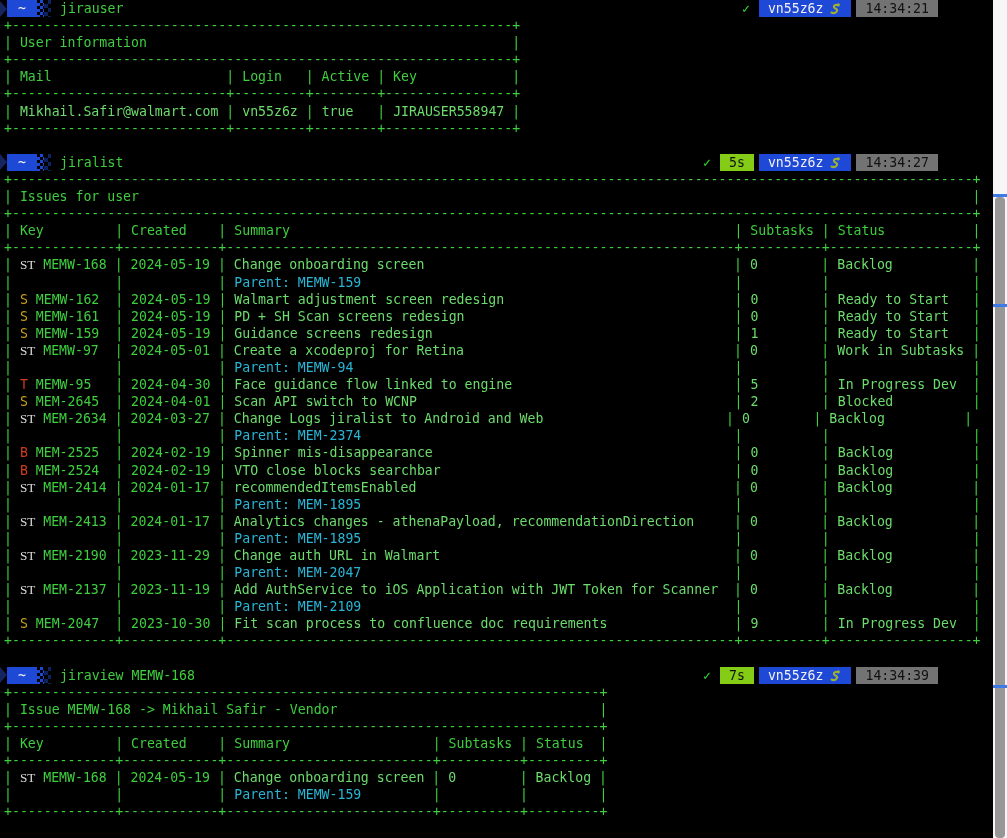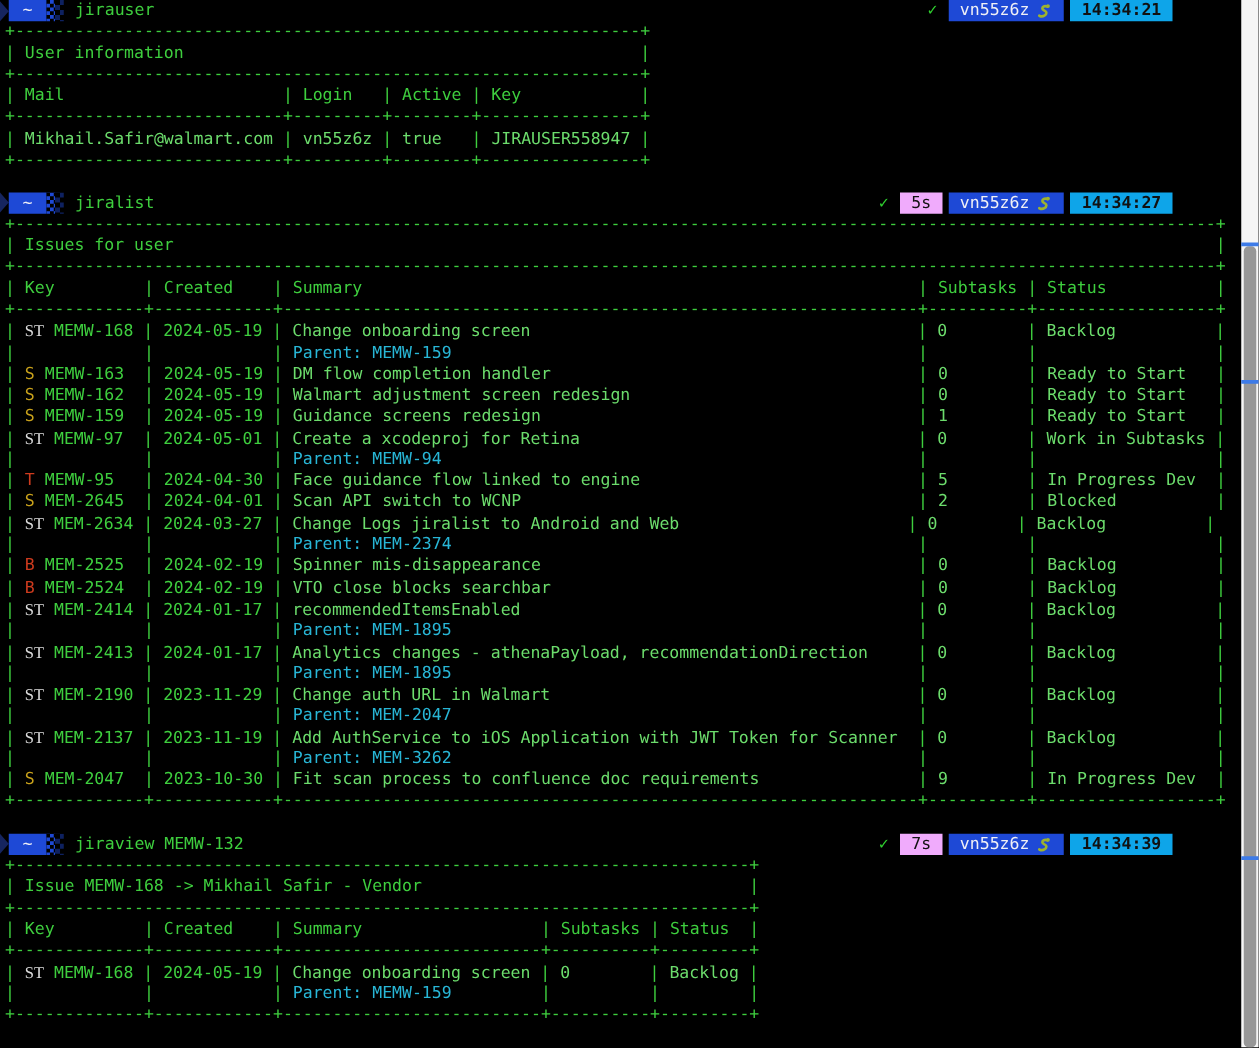--- a/index.html
+++ b/index.html
@@ -20,23 +20,23 @@
   .pl-arrow{width:0;height:0;align-self:center;
     border-top:8.5px solid transparent;border-bottom:8.5px solid transparent;
     border-left:7px solid #16255F;}
   .pl-cwd{background:#1E49D6;color:#EFEFF7;display:flex;align-items:center;padding:0 11px;}
   .d1{width:7px;background:repeating-conic-gradient(#1E49D6 0% 25%, transparent 0% 50%);background-size:6px 6px;}
   .d2{width:7px;background:repeating-conic-gradient(#1E49D6 0% 25%, transparent 0% 50%);background-size:8px 8px;opacity:.45;}
   .pl-cmd{margin-left:9px;display:flex;align-items:center;color:#3ECE3E;}
   .pl-spacer{flex:1;}
   .pl-check{color:#2FD32F;display:flex;align-items:center;margin-right:9px;}
   .chip{display:flex;align-items:center;padding:0 9px;}
-  .pl-dur{background:#f0abfc;color:#111;margin-right:5px;}
+  .pl-dur{background:#84cc16;color:#111;margin-right:5px;}
   .pl-user{background:#1E49D6;color:#F0F0F5;margin-right:5px;gap:6px;}
-  .pl-time{background:#0ea5e9;color:#111;font-weight:bold;}
+  .pl-time{background:#737373;color:#111;}
   .pl-rpad{width:55px;}
   .scrollbar{position:absolute;right:0;top:0;width:14px;height:838px;background:#F6F6F6;}
   .thumb{position:absolute;left:2px;right:2px;background:#979797;border-radius:4px;}
   .mark{position:absolute;left:0;width:100%;height:3px;background:#3D7BE8;}
 </style>
 </head>
 <body>
 
 <div class="screen">
   <div class="term" id="term">
@@ -56,43 +56,43 @@
             <path d="M3 13c4 2 7-1 7-3 0-2-4-2-4-4s2-3 5-2" fill="none" stroke="#9DB22F" stroke-width="2.6" stroke-linecap="round"></path>
             <circle cx="11.5" cy="3.5" r="1.9" fill="#9DB22F"></circle>
           </svg></span><span class="chip pl-time">14:34:27</span><span class="pl-rpad"></span></div>
       <div class="line">+-------------------------------------------------------------------------------------------------------------------------+</div>
       <div class="line">| Issues for user                                                                                                         |</div>
       <div class="line">+-------------------------------------------------------------------------------------------------------------------------+</div>
       <div class="line">| Key         | Created    | Summary                                                        | Subtasks | Status           |</div>
       <div class="line">+-------------+------------+----------------------------------------------------------------+----------+------------------+</div>
       <div class="line">| <span class="tST">ST</span> MEMW-168 | 2024-05-19 |<span class="g2"> Change onboarding screen                                       </span>|<span class="g2"> 0        </span>|<span class="g2"> Backlog          </span>|</div>
       <div class="line">|             |            |<span class="cy"> Parent: MEMW-159                                               </span>|          |                  |</div>
-      <div class="line">| <span class="tS">S</span> MEMW-163  | 2024-05-19 |<span class="g2"> DM flow completion handler                                     </span>|<span class="g2"> 0        </span>|<span class="g2"> Ready to Start   </span>|</div>
       <div class="line">| <span class="tS">S</span> MEMW-162  | 2024-05-19 |<span class="g2"> Walmart adjustment screen redesign                             </span>|<span class="g2"> 0        </span>|<span class="g2"> Ready to Start   </span>|</div>
+      <div class="line">| <span class="tS">S</span> MEMW-161  | 2024-05-19 |<span class="g2"> PD + SH Scan screens redesign                                  </span>|<span class="g2"> 0        </span>|<span class="g2"> Ready to Start   </span>|</div>
       <div class="line">| <span class="tS">S</span> MEMW-159  | 2024-05-19 |<span class="g2"> Guidance screens redesign                                      </span>|<span class="g2"> 1        </span>|<span class="g2"> Ready to Start   </span>|</div>
       <div class="line">| <span class="tST">ST</span> MEMW-97  | 2024-05-01 |<span class="g2"> Create a xcodeproj for Retina                                  </span>|<span class="g2"> 0        </span>|<span class="g2"> Work in Subtasks </span>|</div>
       <div class="line">|             |            |<span class="cy"> Parent: MEMW-94                                                </span>|          |                  |</div>
       <div class="line">| <span class="tT">T</span> MEMW-95   | 2024-04-30 |<span class="g2"> Face guidance flow linked to engine                            </span>|<span class="g2"> 5        </span>|<span class="g2"> In Progress Dev  </span>|</div>
       <div class="line">| <span class="tS">S</span> MEM-2645  | 2024-04-01 |<span class="g2"> Scan API switch to WCNP                                        </span>|<span class="g2"> 2        </span>|<span class="g2"> Blocked          </span>|</div>
       <div class="line">| <span class="tST">ST</span> MEM-2634 | 2024-03-27 |<span class="g2"> Change Logs jiralist to Android and Web                       </span>|<span class="g2"> 0        </span>|<span class="g2"> Backlog          </span>|</div>
       <div class="line">|             |            |<span class="cy"> Parent: MEM-2374                                               </span>|          |                  |</div>
       <div class="line">| <span class="tB">B</span> MEM-2525  | 2024-02-19 |<span class="g2"> Spinner mis-disappearance                                      </span>|<span class="g2"> 0        </span>|<span class="g2"> Backlog          </span>|</div>
       <div class="line">| <span class="tB">B</span> MEM-2524  | 2024-02-19 |<span class="g2"> VTO close blocks searchbar                                     </span>|<span class="g2"> 0        </span>|<span class="g2"> Backlog          </span>|</div>
       <div class="line">| <span class="tST">ST</span> MEM-2414 | 2024-01-17 |<span class="g2"> recommendedItemsEnabled                                        </span>|<span class="g2"> 0        </span>|<span class="g2"> Backlog          </span>|</div>
       <div class="line">|             |            |<span class="cy"> Parent: MEM-1895                                               </span>|          |                  |</div>
       <div class="line">| <span class="tST">ST</span> MEM-2413 | 2024-01-17 |<span class="g2"> Analytics changes - athenaPayload, recommendationDirection     </span>|<span class="g2"> 0        </span>|<span class="g2"> Backlog          </span>|</div>
       <div class="line">|             |            |<span class="cy"> Parent: MEM-1895                                               </span>|          |                  |</div>
       <div class="line">| <span class="tST">ST</span> MEM-2190 | 2023-11-29 |<span class="g2"> Change auth URL in Walmart                                     </span>|<span class="g2"> 0        </span>|<span class="g2"> Backlog          </span>|</div>
       <div class="line">|             |            |<span class="cy"> Parent: MEM-2047                                               </span>|          |                  |</div>
       <div class="line">| <span class="tST">ST</span> MEM-2137 | 2023-11-19 |<span class="g2"> Add AuthService to iOS Application with JWT Token for Scanner  </span>|<span class="g2"> 0        </span>|<span class="g2"> Backlog          </span>|</div>
-      <div class="line">|             |            |<span class="cy"> Parent: MEM-3262                                               </span>|          |                  |</div>
+      <div class="line">|             |            |<span class="cy"> Parent: MEM-2109                                               </span>|          |                  |</div>
       <div class="line">| <span class="tS">S</span> MEM-2047  | 2023-10-30 |<span class="g2"> Fit scan process to confluence doc requirements                </span>|<span class="g2"> 9        </span>|<span class="g2"> In Progress Dev  </span>|</div>
       <div class="line">+-------------+------------+----------------------------------------------------------------+----------+------------------+</div>
       <div class="line"></div>
-      <div class="line prompt"><span class="pl-arrow"></span><span class="pl-cwd">~</span><span class="d1"></span><span class="d2"></span><span class="pl-cmd">jiraview MEMW-132</span><span class="pl-spacer"></span><span class="pl-check">✓</span><span class="chip pl-dur">7s</span><span class="chip pl-user"><span>vn55z6z</span><svg width="13" height="13" viewBox="0 0 16 16">
+      <div class="line prompt"><span class="pl-arrow"></span><span class="pl-cwd">~</span><span class="d1"></span><span class="d2"></span><span class="pl-cmd">jiraview MEMW-168</span><span class="pl-spacer"></span><span class="pl-check">✓</span><span class="chip pl-dur">7s</span><span class="chip pl-user"><span>vn55z6z</span><svg width="13" height="13" viewBox="0 0 16 16">
             <path d="M3 13c4 2 7-1 7-3 0-2-4-2-4-4s2-3 5-2" fill="none" stroke="#9DB22F" stroke-width="2.6" stroke-linecap="round"></path>
             <circle cx="11.5" cy="3.5" r="1.9" fill="#9DB22F"></circle>
           </svg></span><span class="chip pl-time">14:34:39</span><span class="pl-rpad"></span></div>
       <div class="line">+--------------------------------------------------------------------------+</div>
       <div class="line">| Issue MEMW-168 -&gt; Mikhail Safir - Vendor                                 |</div>
       <div class="line">+--------------------------------------------------------------------------+</div>
       <div class="line">| Key         | Created    | Summary                  | Subtasks | Status  |</div>
       <div class="line">+-------------+------------+--------------------------+----------+---------+</div>
       <div class="line">| <span class="tST">ST</span> MEMW-168 | 2024-05-19 |<span class="g2"> Change onboarding screen </span>|<span class="g2"> 0        </span>|<span class="g2"> Backlog </span>|</div>
       <div class="line">|             |            |<span class="cy"> Parent: MEMW-159         </span>|          |         |</div>

